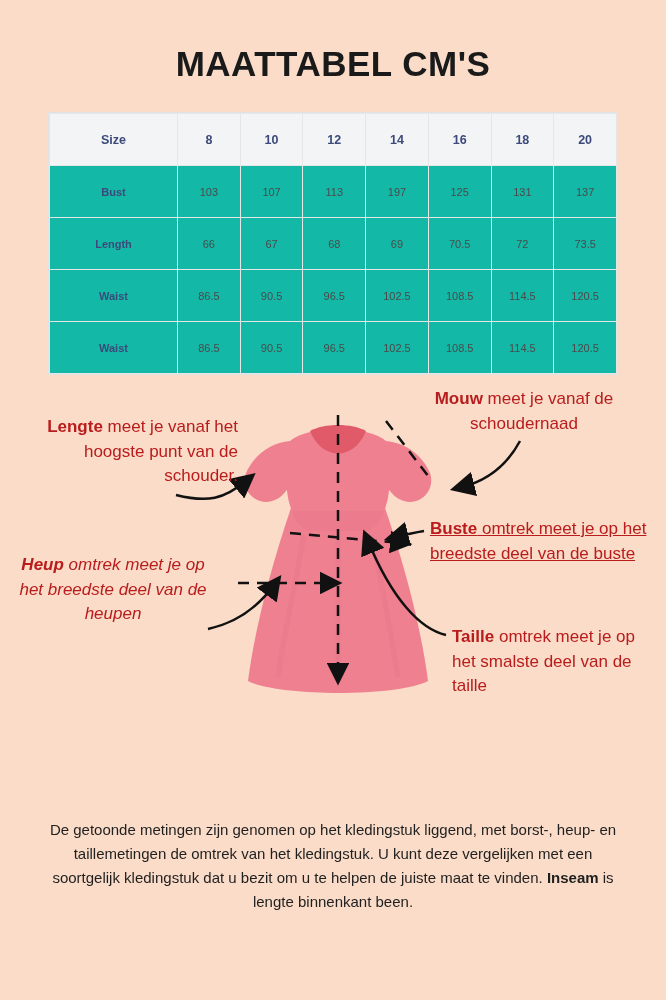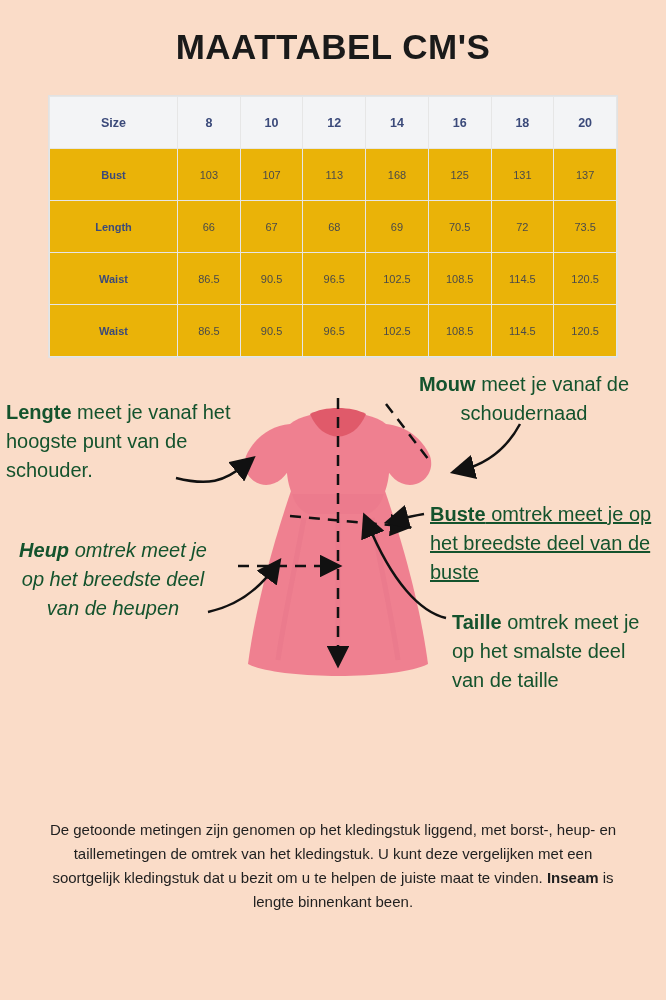--- a/index.html
+++ b/index.html
@@ -15,28 +15,28 @@
     position: relative;
   }
 
   
   .title {
     text-align: center;
     font-size: 35px;
     font-weight: bold;
     letter-spacing: 0.5px;
     color: #1a1a1a;
-    margin: 27px 0 0 0;
+    margin: 44px 0 0 0;
     font-family: "Liberation Sans", sans-serif;
   }
 
   
   .table-wrap {
     margin: 28px 48px 0 48px;
-    background: #eab308;
+    background: #14b8a6;
     border: 1px solid #e2e2e2;
     box-sizing: border-box;
   }
   table.size-table {
     border-collapse: collapse;
     width: 100%;
     table-layout: fixed;
   }
   table.size-table th,
   table.size-table td {
@@ -71,29 +71,29 @@
     height: 360px;
     margin-top: 10px;
   }
   .dress-svg {
     position: absolute;
     left: 218px;
     top: 0px;
   }
   .anno {
     position: absolute;
-    font-size: 20px;
+    font-size: 17px;
     line-height: 1.45;
-    color: #14532d;
+    color: #b91c1c;
     font-family: "Liberation Sans", sans-serif;
   }
   .anno b { font-weight: bold; }
 
   .anno-mouw   { left: 404px; top: 2px;  width: 240px; text-align: center; }
-  .anno-lengte { left: 6px;   top: 30px; width: 232px; text-align: left; }
+  .anno-lengte { left: 6px;   top: 30px; width: 232px; text-align: right; }
   .anno-buste  { left: 430px; top: 132px; width: 225px; text-align: left; text-decoration: underline; }
   .anno-heup   { left: 8px;   top: 168px; width: 210px; text-align: center; font-style: italic; }
   .anno-taille { left: 452px; top: 240px; width: 210px; text-align: left; }
 
   .arrow-layer {
     position: absolute;
     left: 0; top: 0;
     width: 666px; height: 360px;
     pointer-events: none;
   }
@@ -140,21 +140,21 @@
         <th>18</th>
         <th>20</th>
       </tr>
     </thead>
     <tbody>
       <tr>
         <td class="rowhead">Bust</td>
         <td>103</td>
         <td>107</td>
         <td>113</td>
-        <td>168</td>
+        <td>197</td>
         <td>125</td>
         <td>131</td>
         <td>137</td>
       </tr>
       <tr>
         <td class="rowhead">Length</td>
         <td>66</td>
         <td>67</td>
         <td>68</td>
         <td>69</td>

